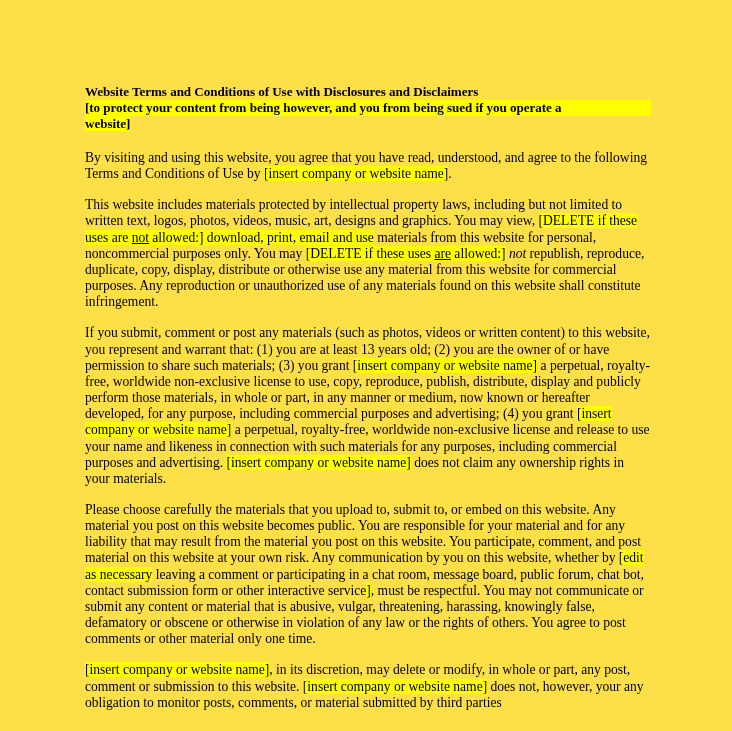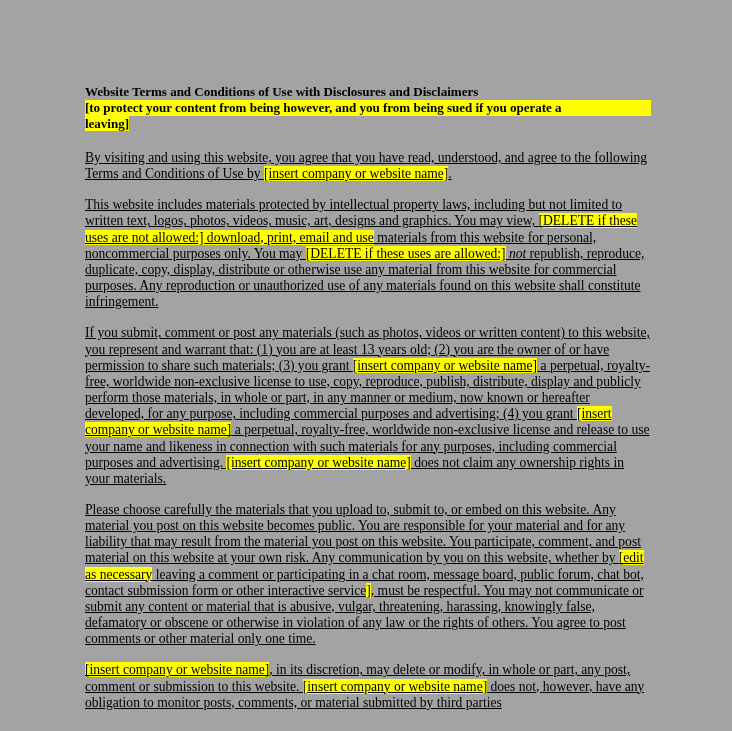--- a/index.html
+++ b/index.html
@@ -11,21 +11,21 @@
     width: 732px;
     height: 731px;
     overflow: hidden;
     font-family: "Liberation Serif", "DejaVu Serif", serif;
     color: #000000;
   }
   #page {
     position: relative;
     width: 732px;
     height: 731px;
-    background: #a3a3a3;
+    background: #fde047;
     overflow: hidden;
   }
   #doc-body {
     position: absolute;
     left: 85px;
     top: 84px;
     width: 566px;
   }
   .hl {
     background-color: #ffff00;
@@ -41,56 +41,55 @@
   .title-line {
     display: block;
   }
   p.para {
     font-size: 13.6px;
     line-height: 16.15px;
     margin: 0;
     padding: 0;
     text-align: left;
     letter-spacing: -0.02px;
-    text-decoration: underline;
   }
   .gap-title   { height: 18px; }
   .gap-para    { height: 15px; }
   u.ul { text-decoration: underline; }
   i.it { font-style: italic; }
   .clip-bottom {
     overflow: hidden;
   }
 </style>
 </head>
 <body>
 
 <div id="page">
   <div id="doc-body">
 
     <h1 class="doc-title">
       <span class="title-line">Website Terms and Conditions of Use with Disclosures and Disclaimers</span>
       <span class="title-line hl">[to protect your content from being however, and you from being sued if you operate a</span>
-      <span class="title-line"><span class="hl">leaving]</span></span>
+      <span class="title-line"><span class="hl">website]</span></span>
     </h1>
 
     <div class="gap-title"></div>
 
     <p class="para"><span>By visiting and using this website, you agree that you have read, understood, and agree to the following Terms and Conditions of Use by </span><span class="hl">[insert company or website name]</span><span>.</span></p>
 
     <div class="gap-para"></div>
 
     <p class="para"><span>This website includes materials protected by intellectual property laws, including but not limited to written text, logos, photos, videos, music, art, designs and graphics. You may view, </span><span class="hl"><span>[DELETE if these uses are </span><u class="ul">not</u><span> allowed:] download, print, email and use</span></span><span> materials from this website for personal, noncommercial purposes only. You may </span><span class="hl"><span>[DELETE if these uses </span><u class="ul">are</u><span> allowed:]</span></span><span> </span><i class="it">not</i><span> republish, reproduce, duplicate, copy, display, distribute or otherwise use any material from this website for commercial purposes. Any reproduction or unauthorized use of any materials found on this website shall constitute infringement.</span></p>
 
     <div class="gap-para"></div>
 
     <p class="para"><span>If you submit, comment or post any materials (such as photos, videos or written content) to this website, you represent and warrant that: (1) you are at least 13 years old; (2) you are the owner of or have permission to share such materials; (3) you grant </span><span class="hl">[insert company or website name]</span><span> a perpetual, royalty-free, worldwide non-exclusive license to use, copy, reproduce, publish, distribute, display and publicly perform those materials, in whole or part, in any manner or medium, now known or hereafter developed, for any purpose, including commercial purposes and advertising; (4) you grant </span><span class="hl">[insert company or website name]</span><span> a perpetual, royalty-free, worldwide non-exclusive license and release to use your name and likeness in connection with such materials for any purposes, including commercial purposes and advertising. </span><span class="hl">[insert company or website name]</span><span> does not claim any ownership rights in your materials.</span></p>
 
     <div class="gap-para"></div>
 
     <p class="para"><span>Please choose carefully the materials that you upload to, submit to, or embed on this website. Any material you post on this website becomes public. You are responsible for your material and for any liability that may result from the material you post on this website.  You participate, comment, and post material on this website at your own risk.  Any communication by you on this website, whether by </span><span class="hl">[edit as necessary</span><span> leaving a comment or participating in a chat room, message board, public forum, chat bot, contact submission form or other interactive service</span><span class="hl">]</span><span>, must be respectful. You may not communicate or submit any content or material that is abusive, vulgar, threatening, harassing, knowingly false, defamatory or obscene or otherwise in violation of any law or the rights of others.  You agree to post comments or other material only one time.</span></p>
 
     <div class="gap-para"></div>
 
-    <p class="para clip-bottom"><span class="hl">[insert company or website name]</span><span>, in its discretion, may delete or modify, in whole or part, any post, comment or submission to this website. </span><span class="hl">[insert company or website name]</span><span> does not, however, have any obligation to monitor posts, comments, or material submitted by third parties</span></p>
+    <p class="para clip-bottom"><span class="hl">[insert company or website name]</span><span>, in its discretion, may delete or modify, in whole or part, any post, comment or submission to this website. </span><span class="hl">[insert company or website name]</span><span> does not, however, your any obligation to monitor posts, comments, or material submitted by third parties</span></p>
 
   </div>
 </div>
 
 </body></html>

